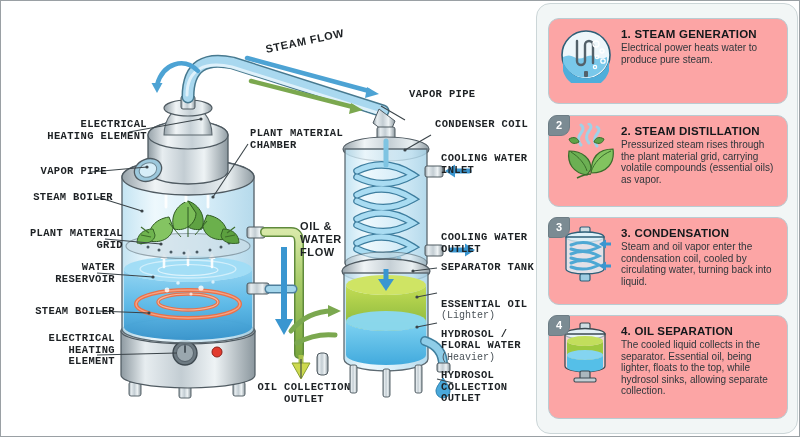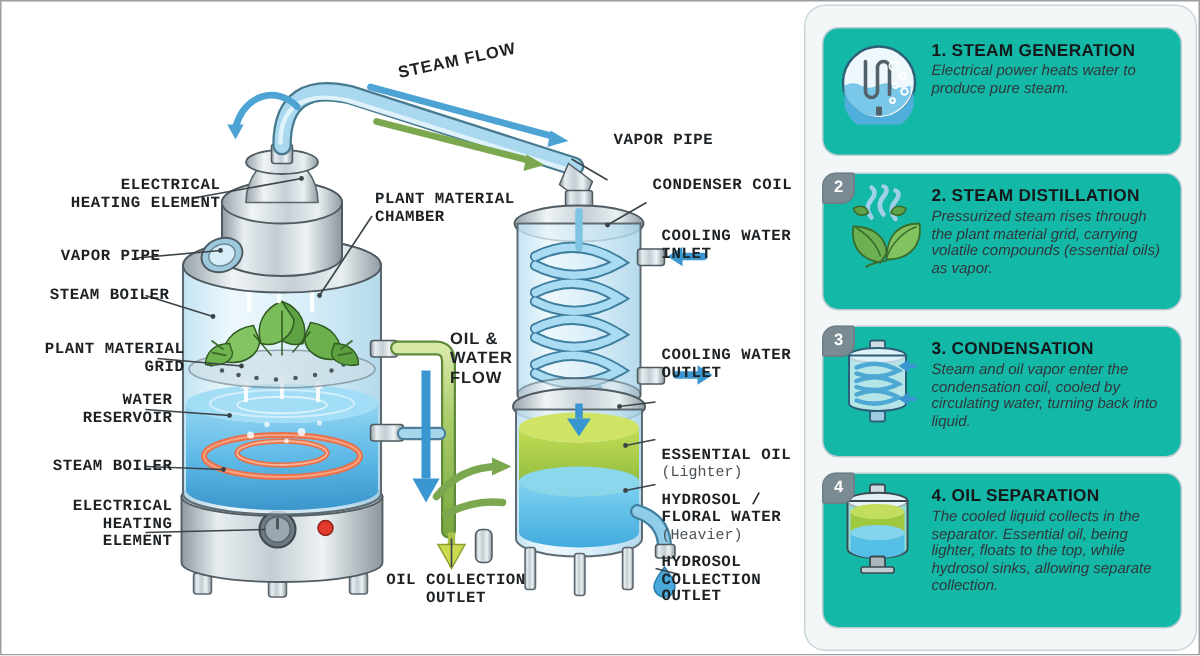--- a/index.html
+++ b/index.html
@@ -54,21 +54,21 @@
     position:absolute;left:535px;top:2px;
     width:262px;height:431px;
     box-sizing:border-box;
     background:#f2f6f6;
     border:1px solid #ccd6d8;
     border-radius:14px;
   }
   .step-card{
     position:absolute;left:11px;width:240px;
     box-sizing:border-box;
-    background:#14b8a6;
+    background:#fca5a5;
     border:1px solid #b9ccd2;
     border-radius:11px;
     padding:7px 8px 7px 8px;
     display:flex;
     align-items:flex-start;
     gap:6px;
   }
   .step-badge{
     position:absolute;left:-1px;top:-1px;
     width:20px;height:19px;
@@ -85,21 +85,20 @@
     display:flex;align-items:center;justify-content:center;
   }
   .step-text{padding-top:2px;}
   .step-title{
     font-size:11.5px;font-weight:bold;color:#14181b;
     letter-spacing:.2px;margin:0 0 2px 0;text-transform:uppercase;
   }
   .step-body{
     font-size:10px;line-height:11.6px;color:#2f373c;
     margin:0;
-    font-style:italic;
   }
 </style>
 </head>
 <body>
 
 <div id="page">
 
   <div id="diagram">
     <svg width="533" height="435" viewBox="0 0 533 435">
       <defs>
@@ -409,20 +408,21 @@
     <div class="lbl l" style="left:408px;top:88px;width:100px;">VAPOR PIPE</div>
 
     <div class="lbl l" style="left:434px;top:118px;width:104px;">CONDENSER COIL</div>
 
     <div class="lbl l" style="left:440px;top:152px;width:96px;">COOLING WATER
 INLET</div>
 
     <div class="lbl l" style="left:440px;top:231px;width:96px;">COOLING WATER
 OUTLET</div>
 
+    <div class="lbl l" style="left:440px;top:261px;width:96px;">SEPARATOR TANK</div>
 
     <div class="lbl l" style="left:440px;top:316px;width:96px;">
       <span>HYDROSOL /
 FLORAL WATER</span>
       <span class="sub">(Heavier)</span>
     </div>
 
     <div class="lbl l" style="left:440px;top:286px;width:96px;">
       <span>ESSENTIAL OIL</span>
       <span class="sub">(Lighter)</span>

